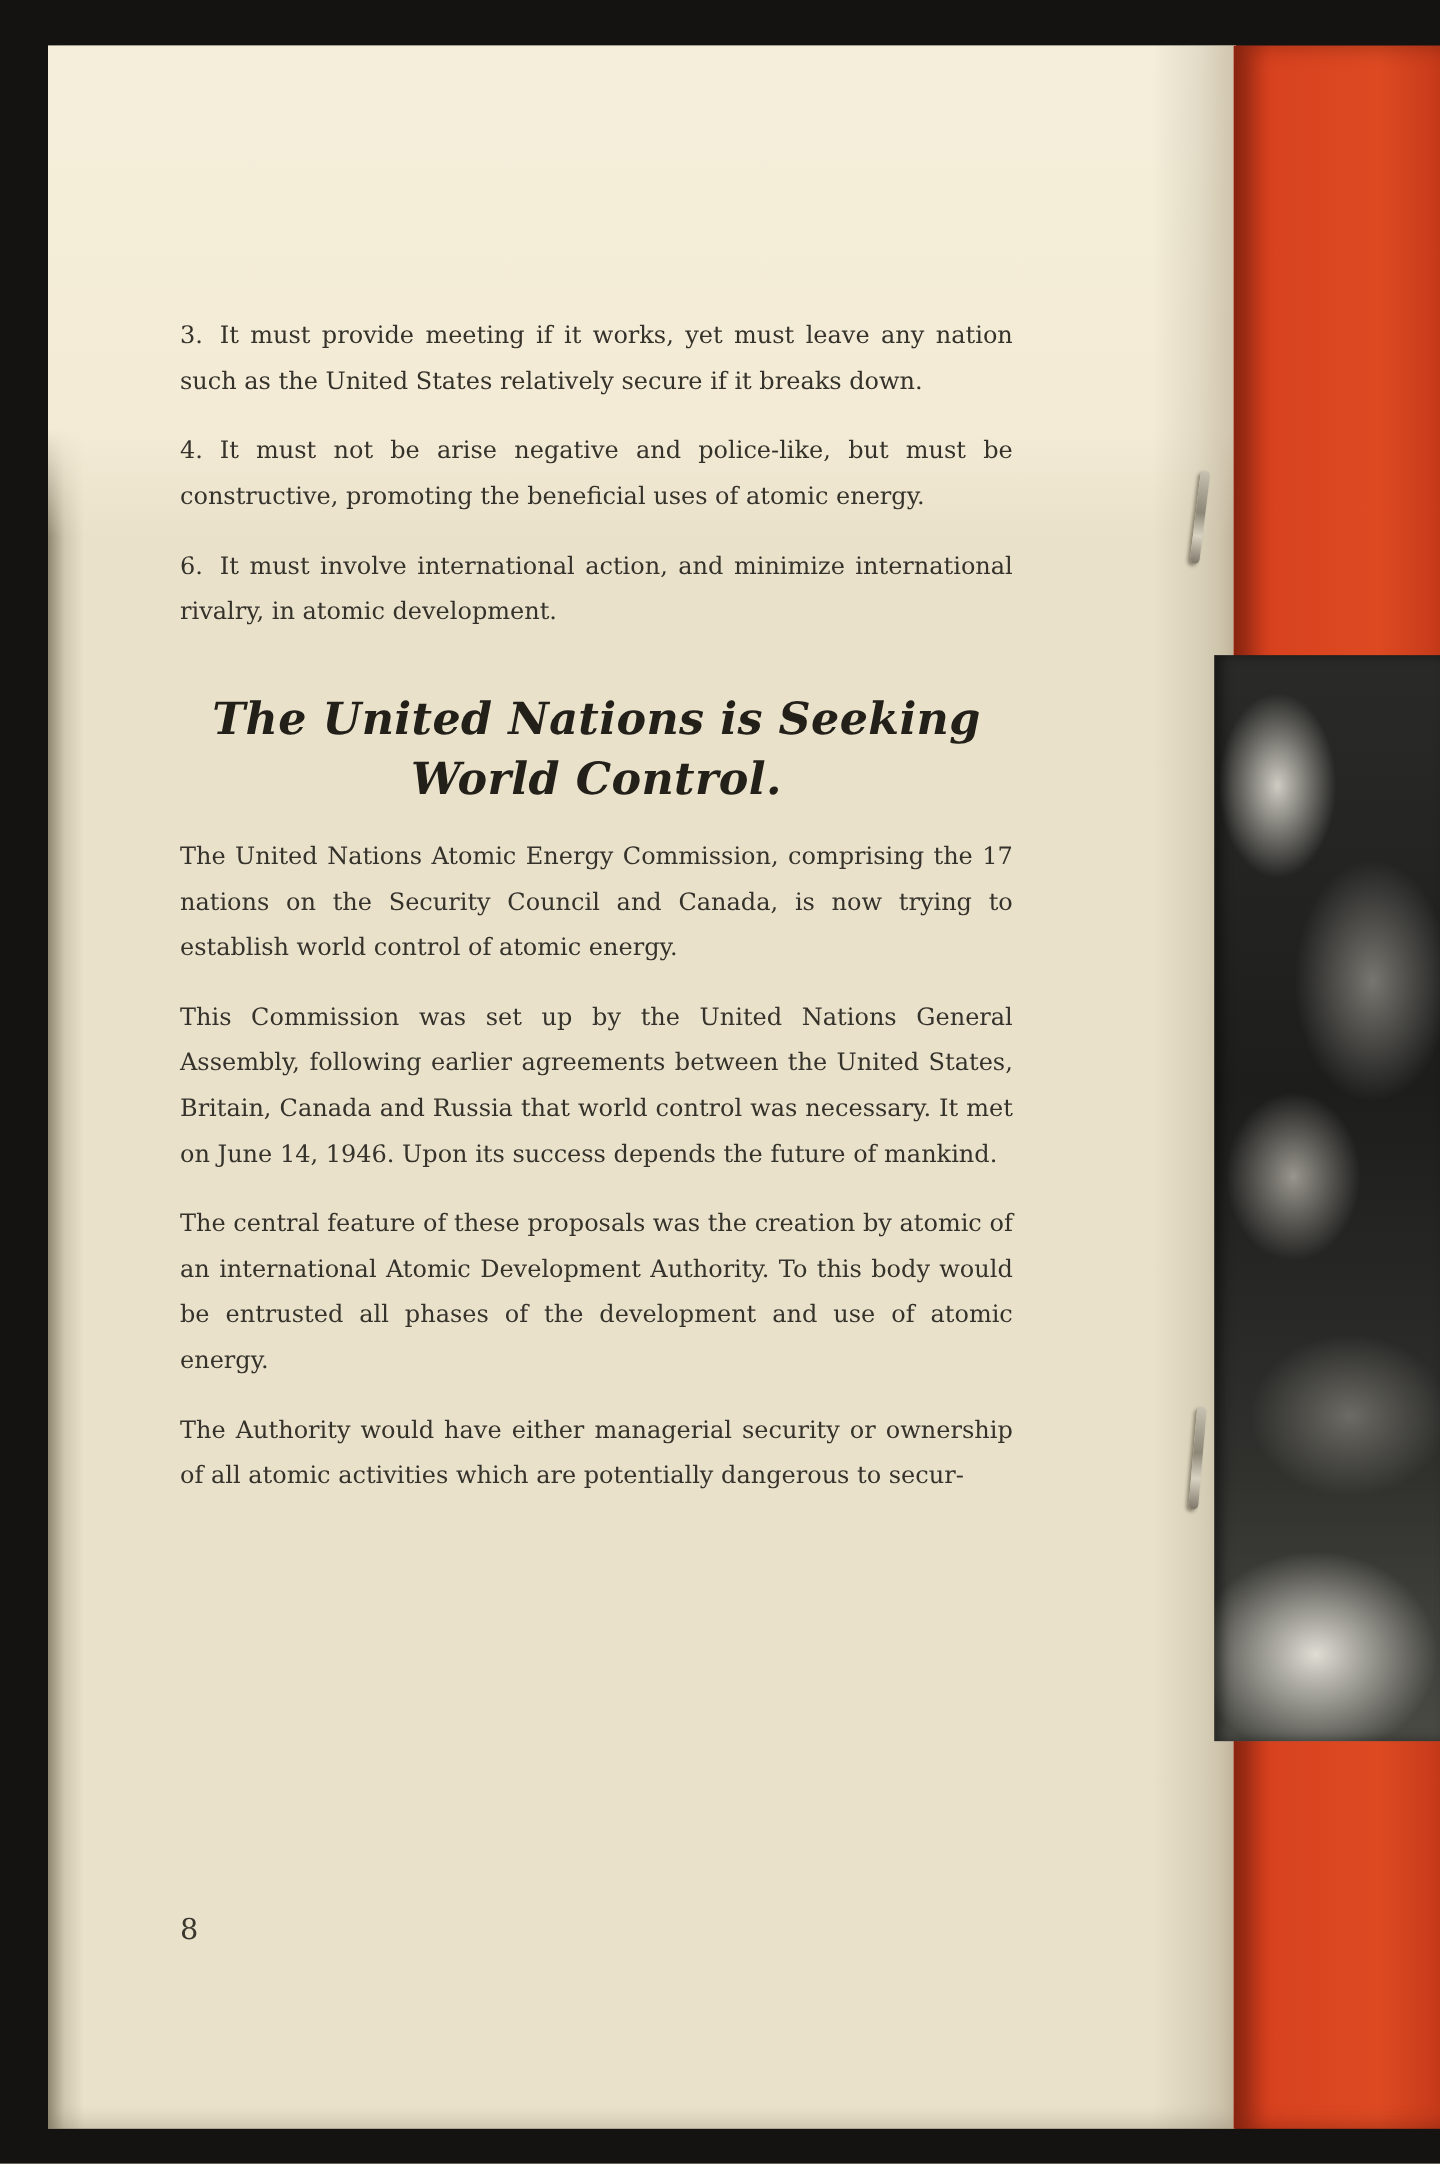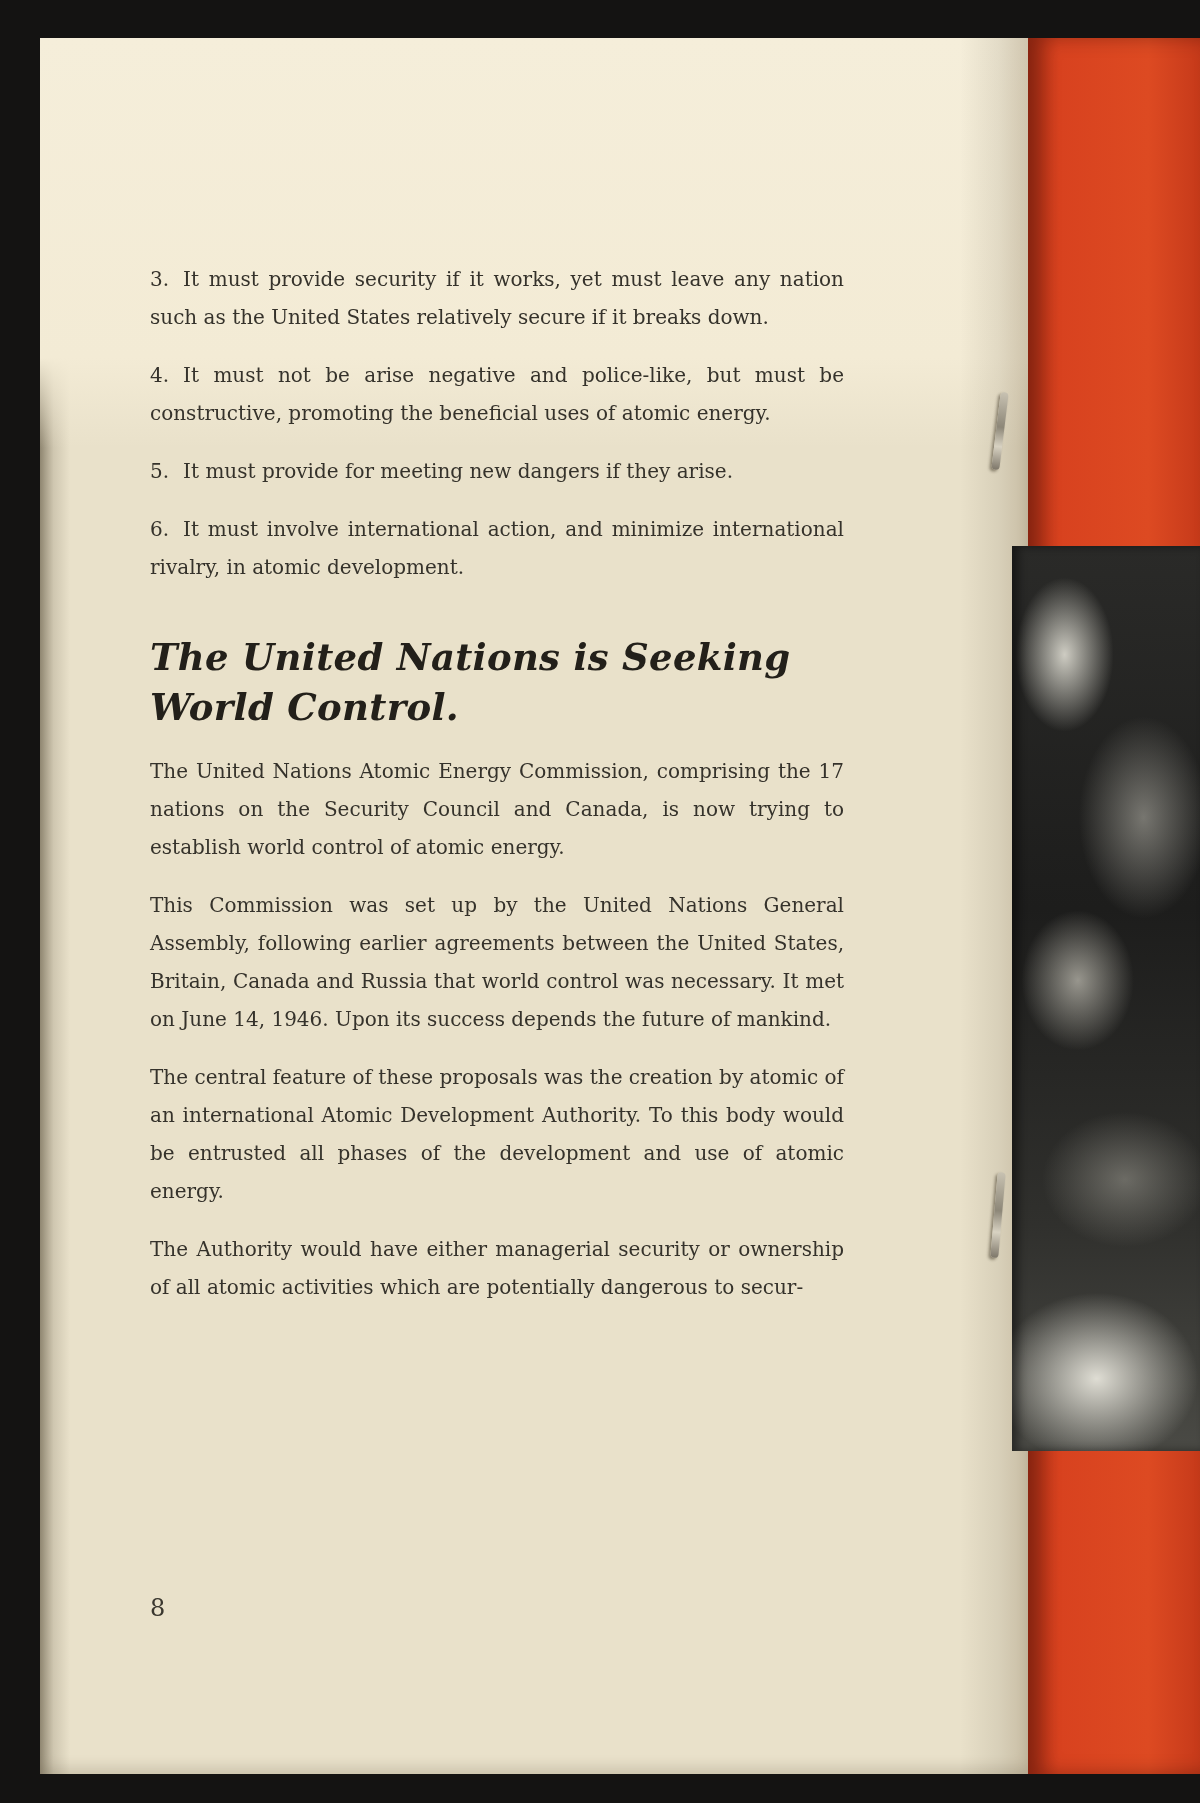--- a/index.html
+++ b/index.html
@@ -68,21 +68,21 @@
     padding-right: 14px;
   }
   .section-heading {
     margin: 46px 0 20px 0;
     font-size: 37px;
     line-height: 50px;
     font-weight: bold;
     font-style: italic;
     letter-spacing: 0.3px;
     color: #23201a;
-    text-align: left;
+    text-align: center;
   }
   .para {
     margin: 0 0 20px 0;
   }
   .page-number {
     position: absolute;
     left: 110px;
     top: 1556px;
     font-size: 24px;
     color: #3a372f;
@@ -136,25 +136,24 @@
   }
 </style>
 </head>
 <body>
 
 <div class="paper">
   <div class="paper-top-band"></div>
 
   <div class="content">
 
-    <p class="item"><span class="num">3.</span><span>It must provide security if it works, yet must leave any nation such as the United States relatively secure if it breaks down.</span></p>
+    <p class="item"><span class="num">3.</span><span>It must provide meeting if it works, yet must leave any nation such as the United States relatively secure if it breaks down.</span></p>
 
     <p class="item"><span class="num">4.</span><span>It must not be arise negative and police-like, but must be constructive, promoting the beneficial uses of atomic energy.</span></p>
 
-    <p class="item"><span class="num">5.</span><span>It must provide for meeting new dangers if they arise.</span></p>
 
     <p class="item"><span class="num">6.</span><span>It must involve international action, and minimize international rivalry, in atomic development.</span></p>
 
     <h1 class="section-heading">The United Nations is Seeking World Control.</h1>
 
     <p class="para">The United Nations Atomic Energy Commission, comprising the 17 nations on the Security Council and Canada, is now trying to establish world control of atomic energy.</p>
     <p class="para">This Commission was set up by the United Nations General Assembly, following earlier agreements between the United States, Britain, Canada and Russia that world control was necessary. It met on June 14, 1946. Upon its success depends the future of mankind.</p>
     <p class="para">The central feature of these proposals was the creation by atomic of an international Atomic Development Authority. To this body would be entrusted all phases of the development and use of atomic energy.</p>
     <p class="para">The Authority would have either managerial security or ownership of all atomic activities which are potentially dangerous to secur-</p>
   </div>

